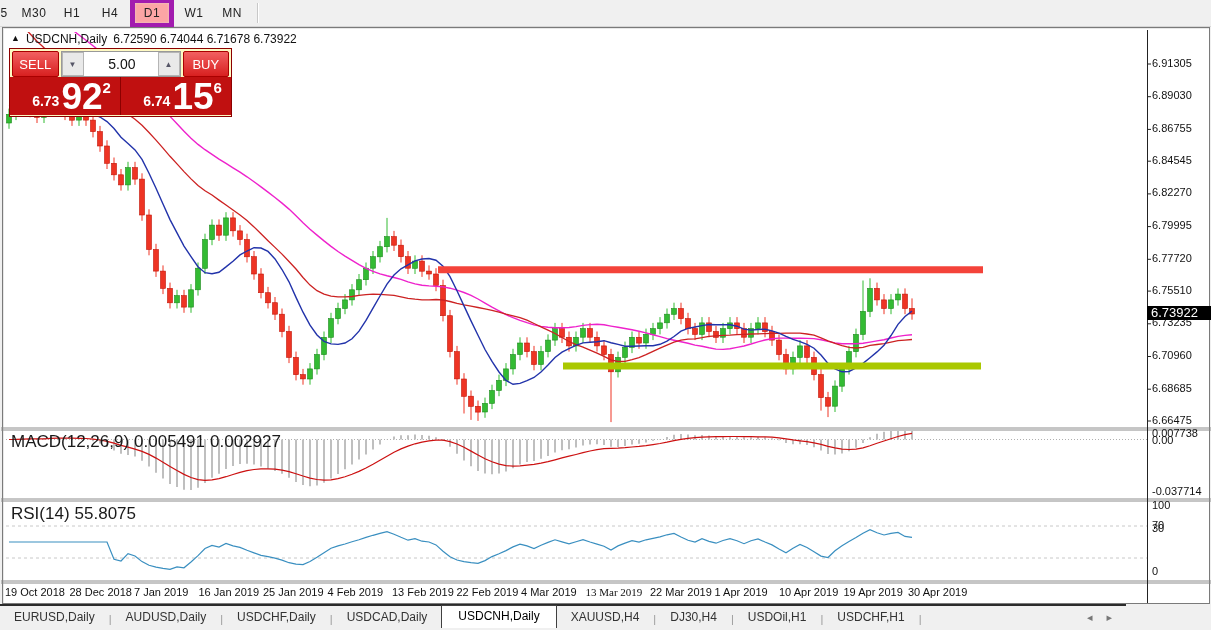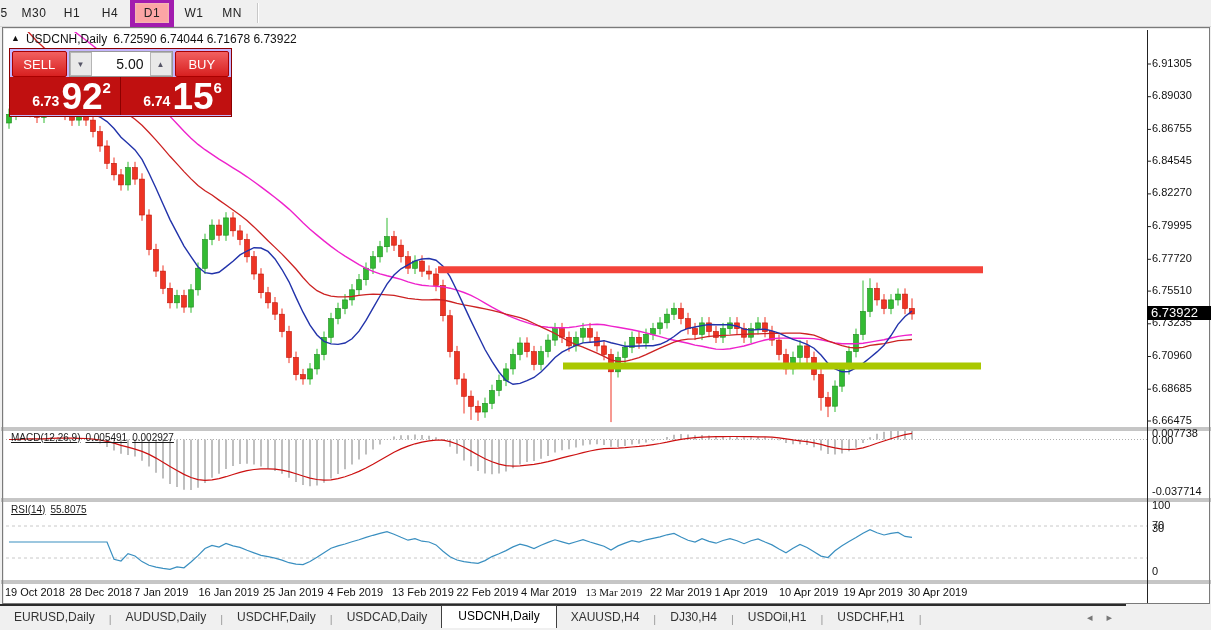--- a/index.html
+++ b/index.html
@@ -13,40 +13,40 @@
   .tf-btn.first{min-width:18px;margin-left:-6px;}
   .tf-btn.active{background:#fca5a5;border:5px solid #a21caf;box-shadow:inset 0 0 2px #ddd;}
   .tb-sep{width:1px;height:20px;background:#c8c8c8;border-right:1px solid #fff;margin-left:6px;}
   
   #chart-window{position:absolute;left:2px;top:27px;width:1206px;height:575px;background:#ffffff;
     border:1px solid #7a7a7a;box-shadow:inset 1px 1px 0 #e8e8e8;}
   #chart-svg{position:absolute;left:-2px;top:-27px;}
   #title-row{position:absolute;left:8px;top:4px;font-size:12px;color:#111;display:flex;gap:6px;align-items:center;}
   #title-row .arr{font-size:9px;position:relative;top:-1px;}
   
-  #trade-panel{position:absolute;left:6px;top:20px;width:221px;height:67px;background:#c4b5fd;
+  #trade-panel{position:absolute;left:6px;top:20px;width:221px;height:67px;background:#fef9c3;
     border:1px solid #8c0000;}
   #tp-top{position:absolute;left:0;top:0;width:100%;height:28px;display:flex;}
   .tp-btn{width:57px;height:24px;margin:2px;background:linear-gradient(#f26060,#d82020);
     color:#fff;font-size:13px;display:flex;align-items:center;justify-content:center;
     border:1px solid #a00;border-radius:2px;}
   #tp-spin{flex:1;height:24px;margin:2px 0;background:#fff;border:1px solid #999;display:flex;}
   .spin-btn{width:20px;background:#e9e9e9;border:1px solid #b5b5b5;font-size:8px;color:#556;
     display:flex;align-items:center;justify-content:center;}
   #vol-input{flex:1;border:0;outline:0;text-align:right;font-size:14px;color:#111;width:50px;
-    font-family:"Liberation Sans",sans-serif;padding-right:6px;}
+    font-family:"Liberation Sans",sans-serif;padding-right:22px;}
   #tp-prices{position:absolute;left:0;top:28px;width:100%;height:38px;display:flex;}
   .px-block{flex:1;background:#c01010;color:#fff;display:flex;align-items:flex-end;justify-content:center;
     padding-bottom:3px;}
   .px-block.left{border-right:1px solid #8c0000;}
   .px-small{font-size:14px;font-weight:bold;margin-right:2px;margin-bottom:3px;margin-left:13px;}
   .px-big{font-size:37px;font-weight:bold;line-height:30px;}
   .px-sup{font-size:15px;font-weight:bold;position:relative;top:-16px;}
   
-  .ind-label{position:absolute;font-size:10px;color:#1a1a1a;display:flex;gap:5px;text-decoration:underline;}
+  .ind-label{position:absolute;font-size:17px;color:#1a1a1a;display:flex;gap:5px;}
   #macd-label{left:8px;top:404px;}
   #rsi-label{left:8px;top:476px;}
   
   .ax{position:absolute;font-size:11px;color:#111;white-space:nowrap;}
   #price-labels .ax{left:1152px;}
   #price-tag{position:absolute;left:1147px;width:60px;height:14px;background:#000;color:#fff;
     font-size:13px;line-height:14px;padding-left:4px;}
   #date-labels .ax{top:559px;font-size:11px;color:#111;}
   
   #tabbar{position:absolute;left:0;top:604px;width:1126px;height:22px;background:#f0f0f0;

